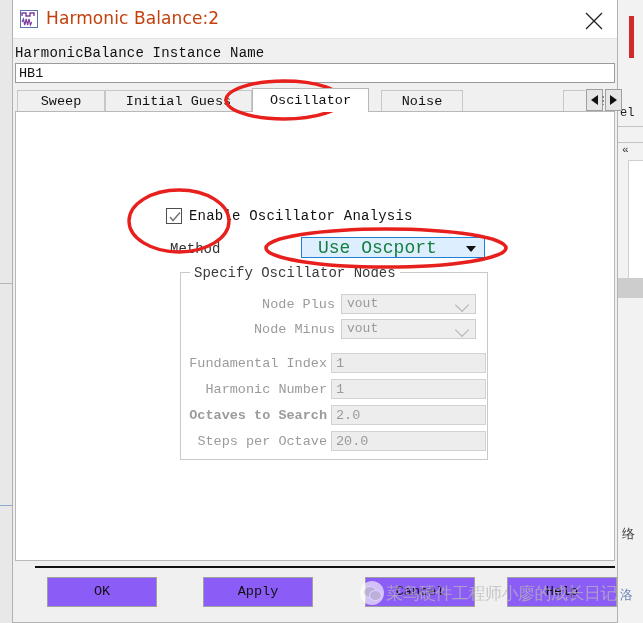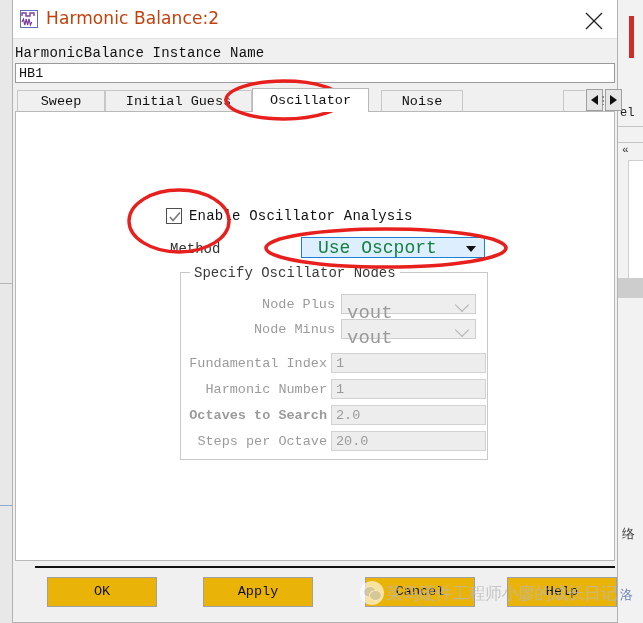--- a/index.html
+++ b/index.html
@@ -132,39 +132,39 @@
 
   .fld-label{
     position:absolute;font-size:13.5px;color:#9b9b9b;
     font-family:"Liberation Mono",monospace;text-align:right;white-space:nowrap;
   }
   .dis-combo{
     position:absolute;width:135px;height:20px;background:#eeeeee;
     border:1px solid #cfcfcf;box-sizing:border-box;cursor:default;
   }
   .dis-combo .val{
-    position:absolute;left:5px;top:9px;font-size:19px;color:#9a9a9a;
+    position:absolute;left:5px;top:0;font-size:13px;color:#9a9a9a;
     font-family:"Liberation Mono",monospace;line-height:18px;
   }
   .dis-combo .chev{
     position:absolute;right:8px;top:5px;width:9px;height:9px;
     border-right:1.6px solid #b0b0b0;border-bottom:1.6px solid #b0b0b0;
     transform:rotate(45deg);
   }
   .dis-input{
     position:absolute;width:155px;height:20px;background:#ededed;
     border:1px solid #d2d2d2;box-sizing:border-box;
     font-size:13.5px;color:#9a9a9a;font-family:"Liberation Mono",monospace;
     padding:0 4px;line-height:18px;
   }
 
   
   .footer-rule{position:absolute;left:22px;top:566px;width:580px;height:2px;background:#111;}
   .btn{
-    position:absolute;top:577px;height:30px;background:#eab308;
+    position:absolute;top:577px;height:30px;background:#8b5cf6;
     border:1px solid #a0a0a0;box-sizing:border-box;
     font-size:13.5px;color:#111;font-family:"Liberation Mono",monospace;
     line-height:28px;text-align:center;cursor:default;
   }
   #btn-ok{left:34px;width:110px;}
   #btn-apply{left:190px;width:110px;}
   #btn-cancel{left:352px;width:110px;}
   #btn-help{left:494px;width:110px;}
 
   

